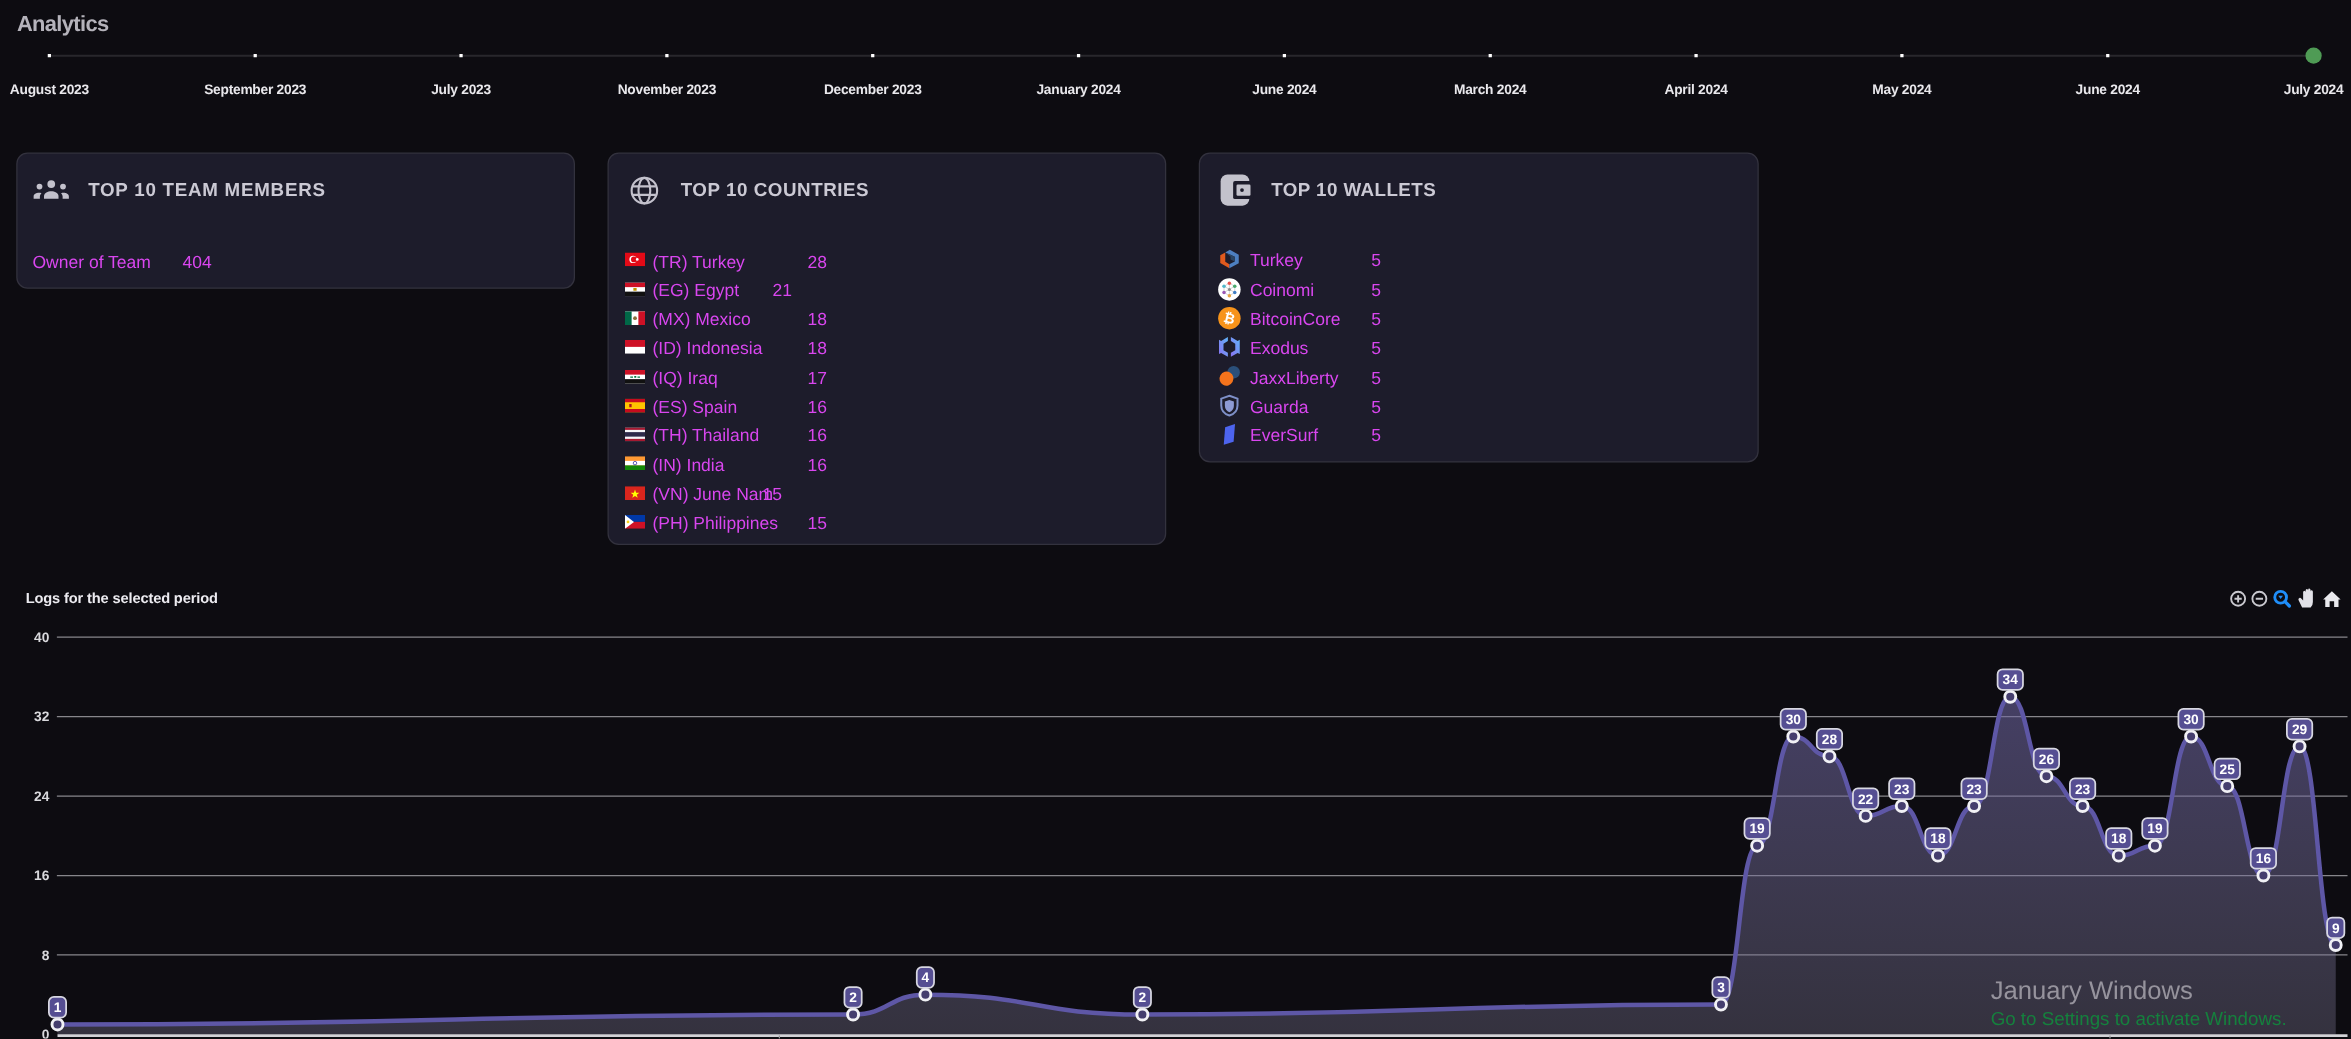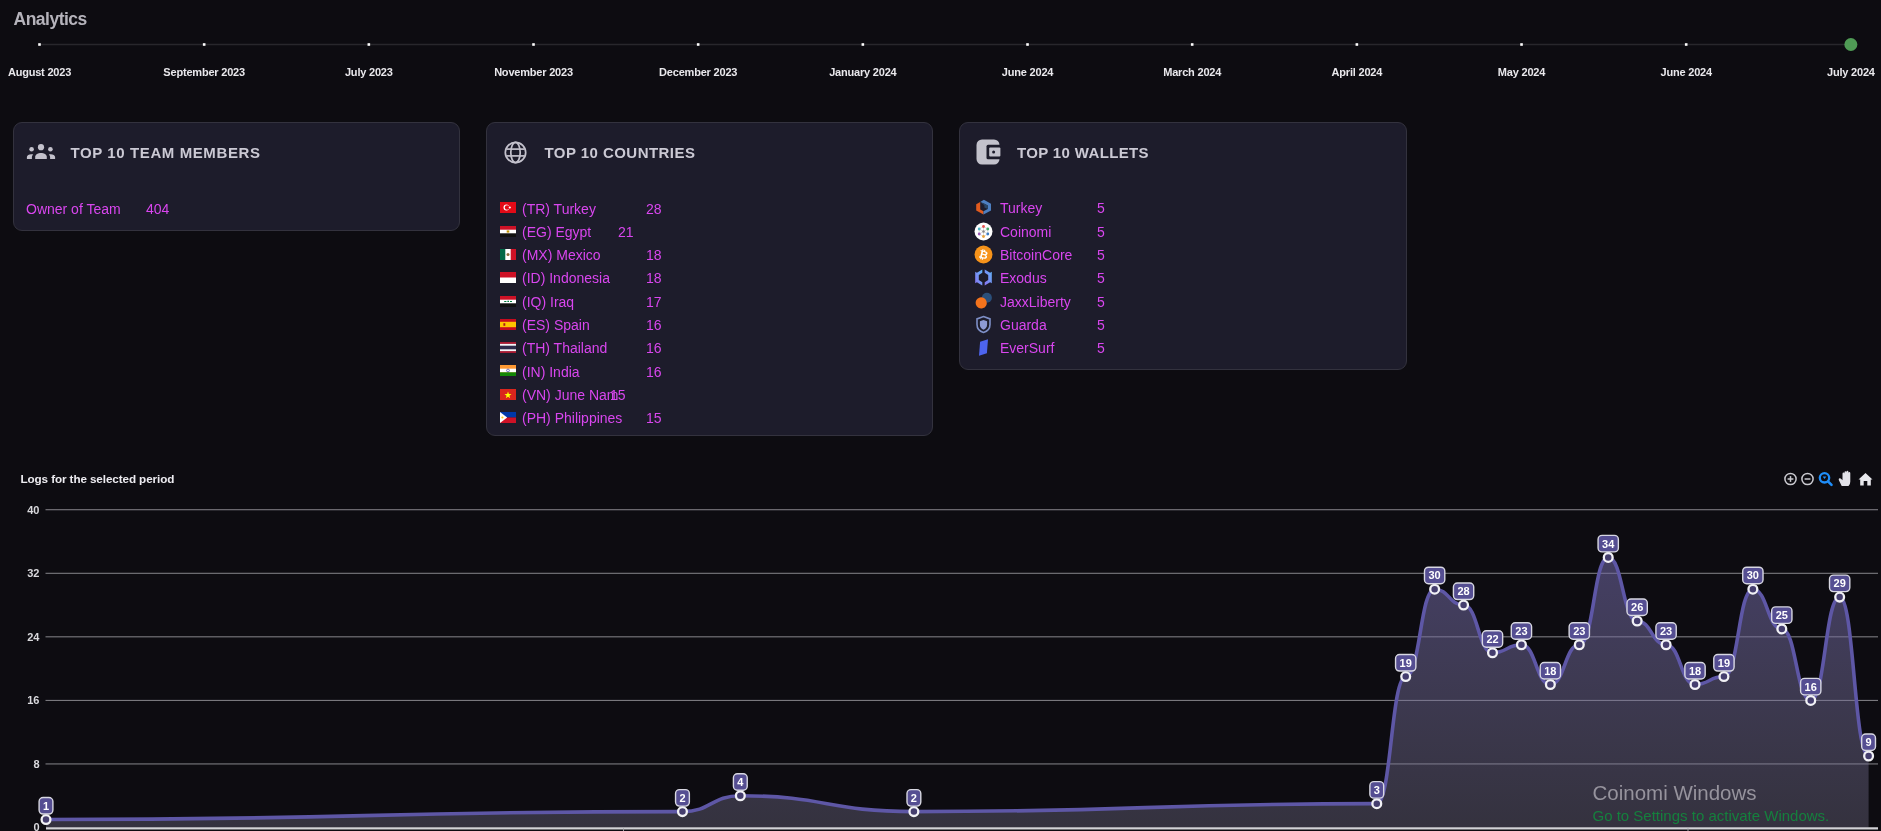--- a/index.html
+++ b/index.html
@@ -306,13 +306,13 @@
 <line x1="1790.5" y1="26.1" x2="1790.5" y2="31.9" stroke="#c9c9cf" stroke-width="1.5"></line>
 <circle cx="1807.5" cy="29" r="5.6" fill="none" stroke="#c9c9cf" stroke-width="1.5"></circle>
 <line x1="1804.6" y1="29" x2="1810.4" y2="29" stroke="#c9c9cf" stroke-width="1.5"></line>
 <circle cx="1824.5" cy="27.8" r="4.7" fill="none" stroke="#1f8ef9" stroke-width="2.3"></circle>
 <path d="M1822.6 26.5 h3.8 l-1.9 2.6 Z" fill="#1f8ef9"></path>
 <line x1="1828" y1="31.3" x2="1831.5" y2="34.8" stroke="#1f8ef9" stroke-width="2.6" stroke-linecap="round"></line>
 <path d="M1841.7 36 L1838.9 30.2 Q1838.2 28.8 1839.5 28.3 Q1840.4 28 1841.2 28.9 L1842.5 30.3 L1842.5 23.8 Q1842.5 22.6 1843.5 22.6 Q1844.5 22.6 1844.5 23.8 L1844.5 22.4 Q1844.5 21.2 1845.5 21.2 Q1846.5 21.2 1846.5 22.4 L1846.5 21.9 Q1846.5 20.8 1847.4 20.8 Q1848.4 20.8 1848.4 22 L1848.4 23.2 Q1848.4 22.1 1849.3 22.1 Q1850.3 22.1 1850.3 23.3 L1850.3 31.5 Q1850.3 34.6 1848.5 36 Z" fill="#e2e2e8"></path>
 <path d="M1858.5 29.6 L1865.5 23 L1872.5 29.6 L1870.8 29.6 L1870.8 35.5 L1867.3 35.5 L1867.3 31 L1863.7 31 L1863.7 35.5 L1860.2 35.5 L1860.2 29.6 Z" fill="#e9e9ee"></path>
 </g>
 </svg>
-<div class="abs" style="left:1592.5px;top:782.3px;font-size:20.5px;color:#96939d;line-height:1.1">Coinomi Windows</div>
+<div class="abs" style="left:1592.5px;top:782.3px;font-size:20.5px;color:#96939d;line-height:1.1">January Windows</div>
 <div class="abs" style="left:1592.5px;top:807.5px;font-size:15px;color:#15803d;line-height:1.1">Go to Settings to activate Windows.</div>
 </body></html>

